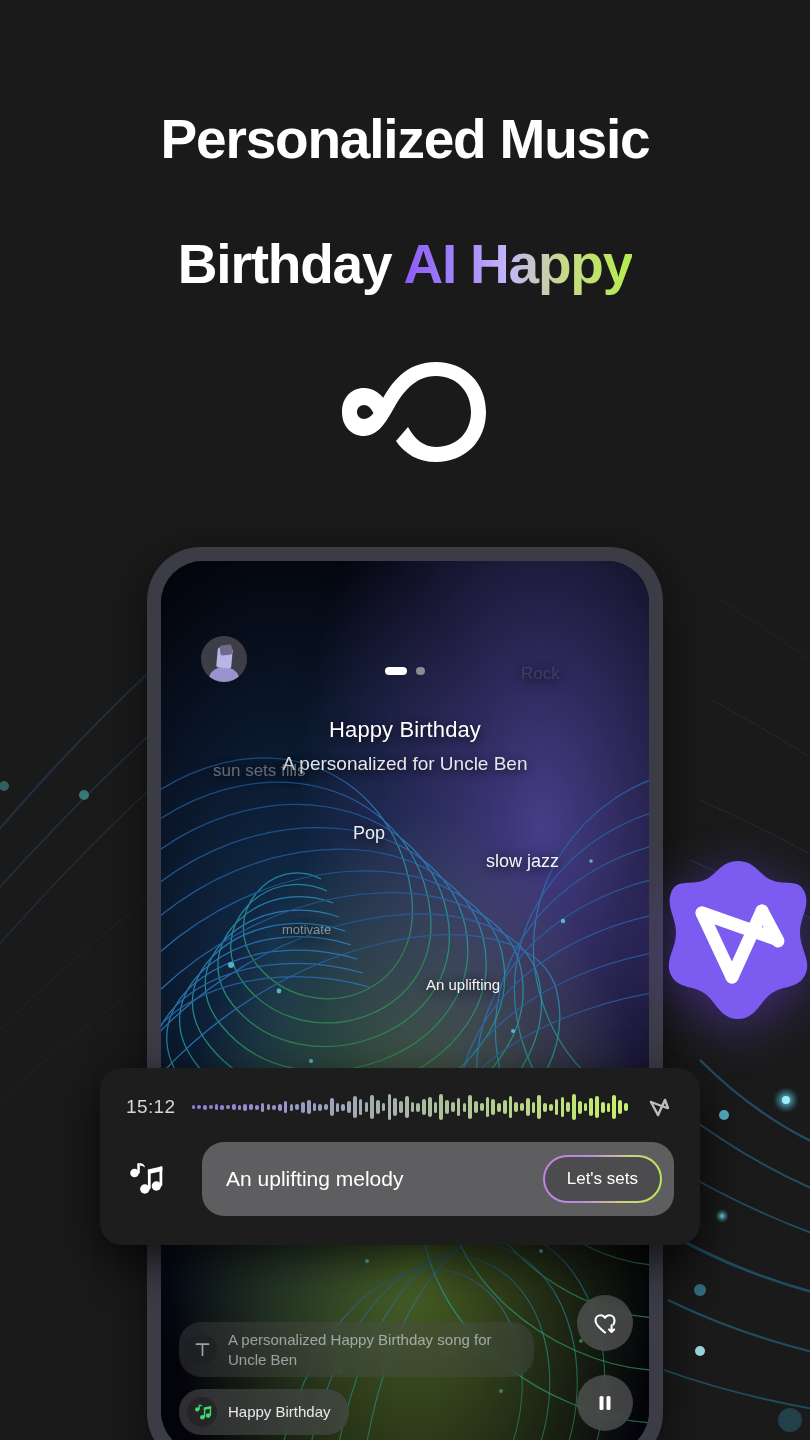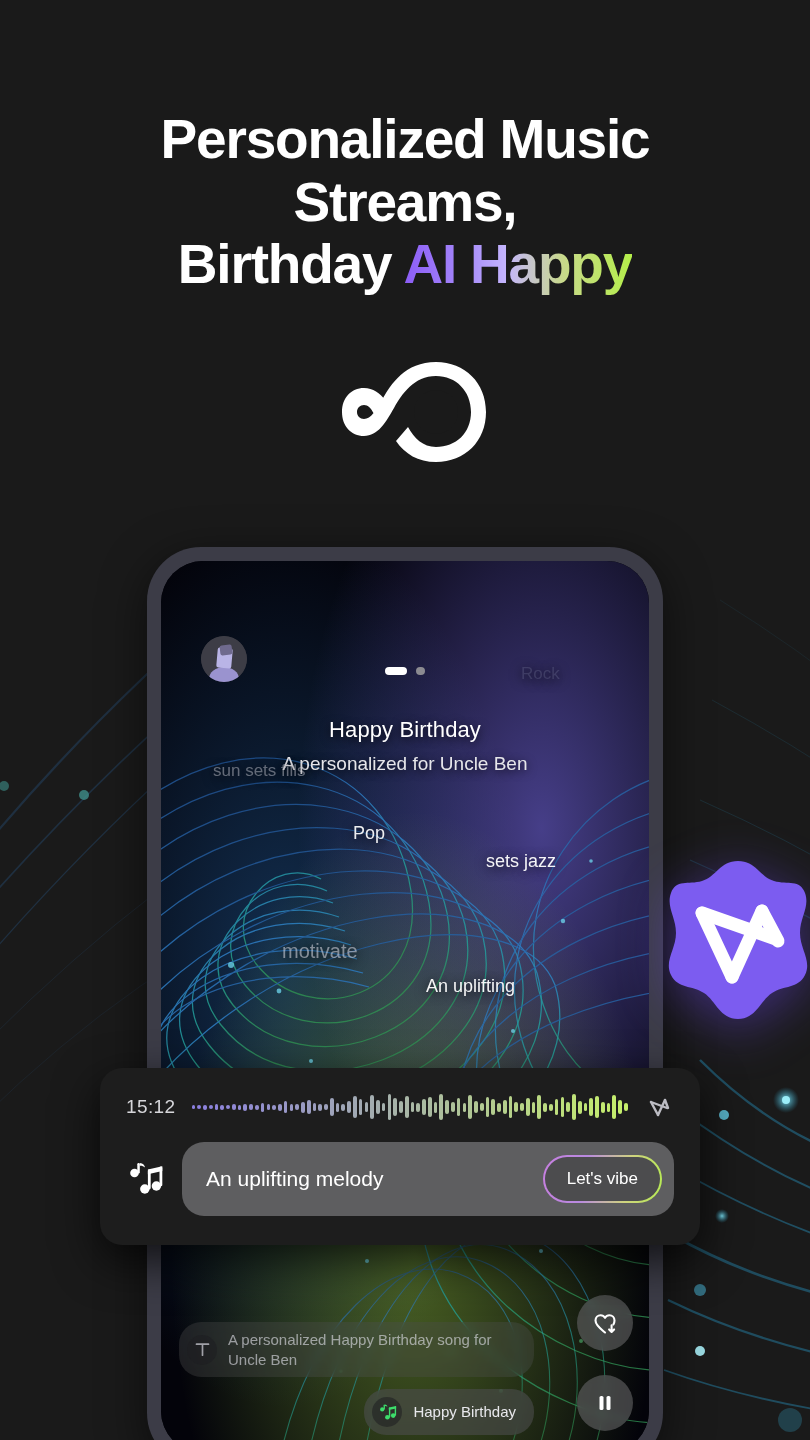--- a/index.html
+++ b/index.html
@@ -98,27 +98,27 @@
     position:absolute;
     color:#fff;
     font-size:17px;
     white-space:nowrap;
     text-shadow:0 2px 12px rgba(0,0,0,.85);
   }
   .fw-sun      { left:52px;  top:200px; font-size:17px; color:rgba(210,210,220,.45); }
   .fw-rock     { left:360px; top:103px; font-size:17px; color:rgba(150,155,185,.22); }
   .fw-pop      { left:192px; top:262px; font-size:18px; color:rgba(255,255,255,.92); }
   .fw-jazz     { left:325px; top:290px; font-size:18px; color:rgba(255,255,255,.95); }
-  .fw-motivate { left:85px;  top:379px; font-size:20px; color:rgba(220,220,230,.55);padding-left:36px; }
-  .fw-uplift   { left:265px; top:415px; font-size:18px; color:rgba(255,255,255,.95); }
+  .fw-motivate { left:85px;  top:361px; font-size:13px; color:rgba(220,220,230,.55);padding-left:36px; }
+  .fw-uplift   { left:265px; top:415px; font-size:15px; color:rgba(255,255,255,.95); }
 
   
   .chips {
     position:absolute; left:18px; bottom:18px;
-    display:flex; flex-direction:column; gap:12px; align-items:flex-end;
+    display:flex; flex-direction:column; gap:12px; align-items:flex-start;
     max-width:355px;
   }
   .chip {
     display:flex; align-items:center; gap:11px;
     background:rgba(78,78,80,.58);
     border-radius:22px;
     padding:8px 18px 8px 8px;
     backdrop-filter:blur(6px);
   }
   .chip-dim { background:rgba(78,78,80,.34); }
@@ -176,20 +176,21 @@
     margin-top:18px;
     display:flex; align-items:center; gap:16px;
   }
   .note-icon { flex:none; width:40px; height:44px; display:flex; align-items:center; justify-content:center; }
   .prompt-field {
     flex:1; height:74px;
     background:#5e5e60;
     border-radius:22px;
     display:flex; align-items:center; justify-content:space-between;
     padding:0 12px 0 24px;
+    margin-left:20px;
   }
   .prompt-text { font-size:21px; color:#fff; }
   .vibe-btn {
     height:48px;
     padding:0 22px;
     border-radius:24px;
     background:#4c4c4e;
     display:flex; align-items:center; justify-content:center;
     color:#fff; font-size:17px;
     border:2px solid transparent;
@@ -247,21 +248,21 @@
       <circle cx="700" cy="1290" r="6" fill="#3f93ad" opacity=".7"></circle>
       <circle cx="700" cy="1351" r="5" fill="#a9eef7" opacity=".9"></circle>
       <circle cx="84" cy="795" r="5" fill="#3e8f8a" opacity=".8"></circle>
       <circle cx="4" cy="786" r="5" fill="#3e8f8a" opacity=".6"></circle>
       <circle cx="790" cy="1420" r="12" fill="#2a6e86" opacity=".45"></circle>
     </g>
   </svg>
 
   <h1 class="headline">
     <span>Personalized Music</span><br>
-    <span>Streams,</span><br>
+    <br>
     <span>Birthday </span><span class="grad-ai">AI Happy</span>
   </h1>
 
   <div class="infinity-wrap">
     <svg width="162" height="100" viewBox="0 0 162 100">
       <path d="M 112 14
                C 90 14 78 32 70 46
                C 62 60 54 74 40 74
                C 27 74 18 64 18 50
                C 18 36 27 26 40 26
@@ -374,21 +375,21 @@
         <span class="dot-active"></span>
         <span class="dot-idle"></span>
       </div>
 
       <div class="song-title">Happy Birthday</div>
       <div class="song-sub">A personalized  for Uncle Ben</div>
 
       <div class="float-word fw-sun">sun sets fills</div>
       <div class="float-word fw-rock">Rock</div>
       <div class="float-word fw-pop">Pop</div>
-      <div class="float-word fw-jazz">sets jazz</div>
+      <div class="float-word fw-jazz">slow jazz</div>
       <div class="float-word fw-motivate">motivate</div>
       <div class="float-word fw-uplift">An uplifting</div>
 
       <div class="chips">
         <div class="chip chip-dim">
           <span class="chip-icon">
             <svg width="17" height="17" viewBox="0 0 17 17">
                 <path d="M2.5 3.2h12M8.5 3.2v11" stroke="rgba(230,230,240,.65)" stroke-width="1.7" stroke-linecap="round" fill="none"></path>
               </svg>
           </span>
@@ -543,18 +544,18 @@
           <path d="M11.8 3c3.3.4 5 2.3 5.2 4.6-1.7-1.6-3.4-2-5.2-1.8z"></path>
           <circle cx="16.8" cy="29" r="4.7"></circle>
             <circle cx="28.4" cy="26" r="4.7"></circle>
           <rect x="19.9" y="9.5" width="2.8" height="20" rx="1.4"></rect>
           <rect x="31.5" y="6.5" width="2.8" height="19.8" rx="1.4"></rect>
           <path d="M19.9 9.5l14.4-3.2v4.8l-14.4 3.2z"></path>
         </svg>
       </span>
       <div class="prompt-field">
         <span class="prompt-text" title="Describe your vibe">An uplifting melody</span>
-        <span class="vibe-btn">Let's vibe</span>
+        <span class="vibe-btn">Let's sets</span>
       </div>
     </div>
   </div>
 
 </div>
 
 </body></html>

